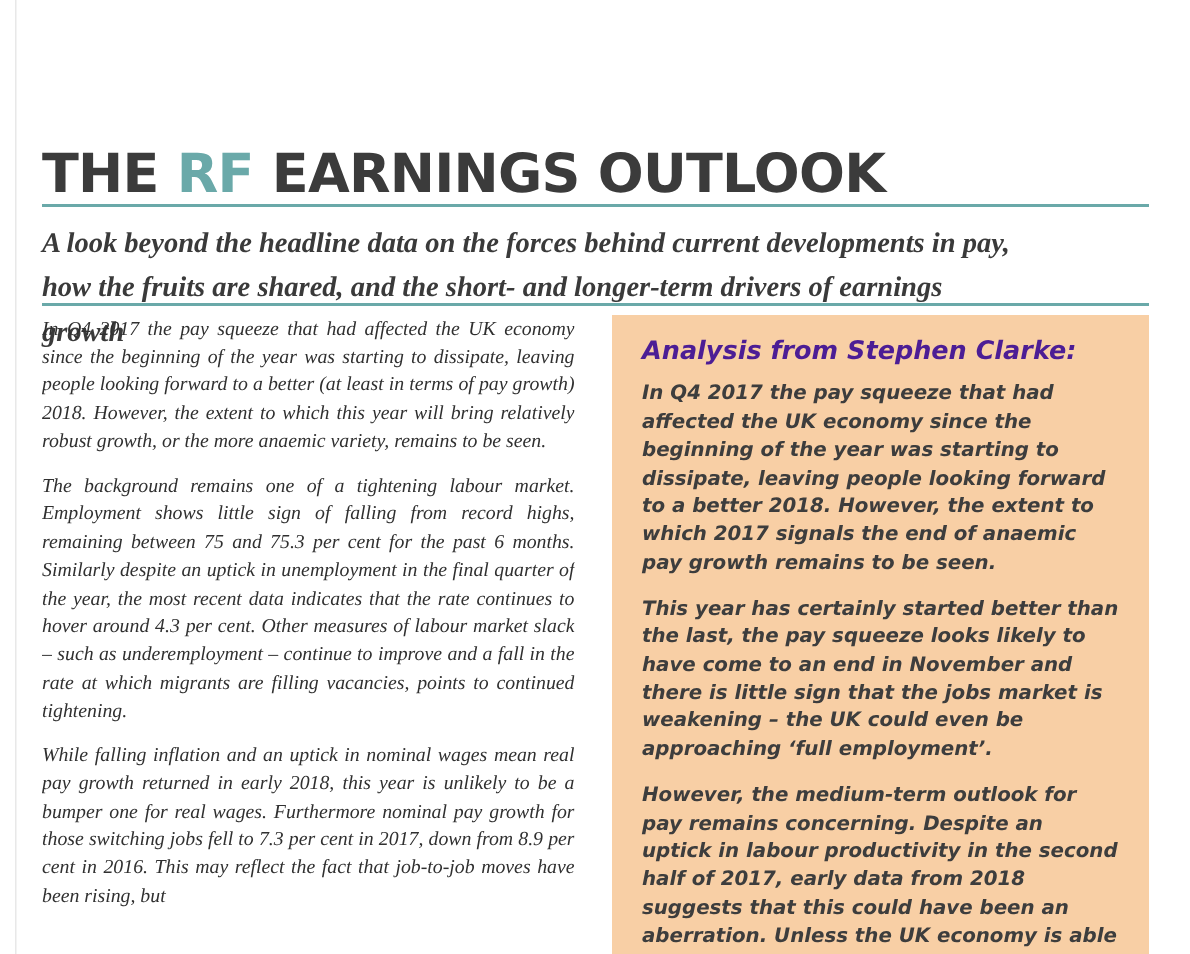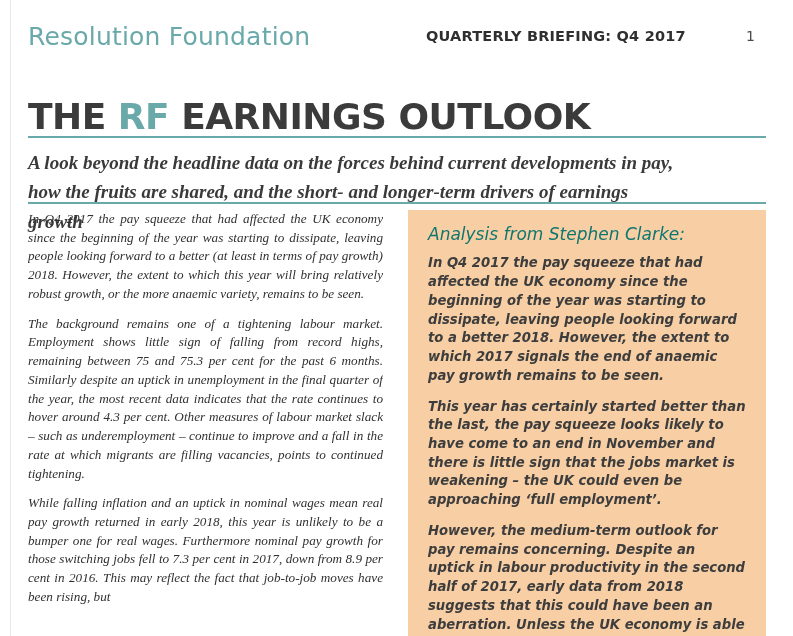--- a/index.html
+++ b/index.html
@@ -134,48 +134,43 @@
     width: 358px;
     height: 426px;
     background: #f8cfa5;
     box-sizing: border-box;
     padding: 14px 20px 0 20px;
     overflow: hidden;
   }
   .analysis-title {
     font-family: "DejaVu Sans", sans-serif;
     font-style: italic;
-    font-weight: normal;
+    font-weight: bold;
     font-size: 17px;
-    color: #0f766e;
+    color: #4c1d95;
     margin: 0 0 10px 0;
     line-height: 1.2;
   }
   .analysis-box p.body {
     margin: 0 0 12px 0;
     font-family: "DejaVu Sans", sans-serif;
     font-style: italic;
     font-weight: bold;
     font-size: 13.2px;
     line-height: 1.42;
     color: #3d3d3d;
   }
 </style>
 </head>
 <body>
 
 <div class="page">
 
   <div class="left-strip"></div>
 
-  <div class="header">
-    <div class="brand">Resolution Foundation</div>
-    <div class="briefing">QUARTERLY BRIEFING: Q4 2017</div>
-    <div class="pagenum">1</div>
-  </div>
 
   <h1 class="title"><span>THE </span><span class="rf">RF</span><span> EARNINGS OUTLOOK</span></h1>
 
   <div class="rule"></div>
 
   <div class="standfirst">A look beyond the headline data on the forces behind current developments in pay, how the fruits are shared, and the short- and longer-term drivers of earnings growth</div>
 
   <div class="rule2"></div>
 
   <div class="body-col">

